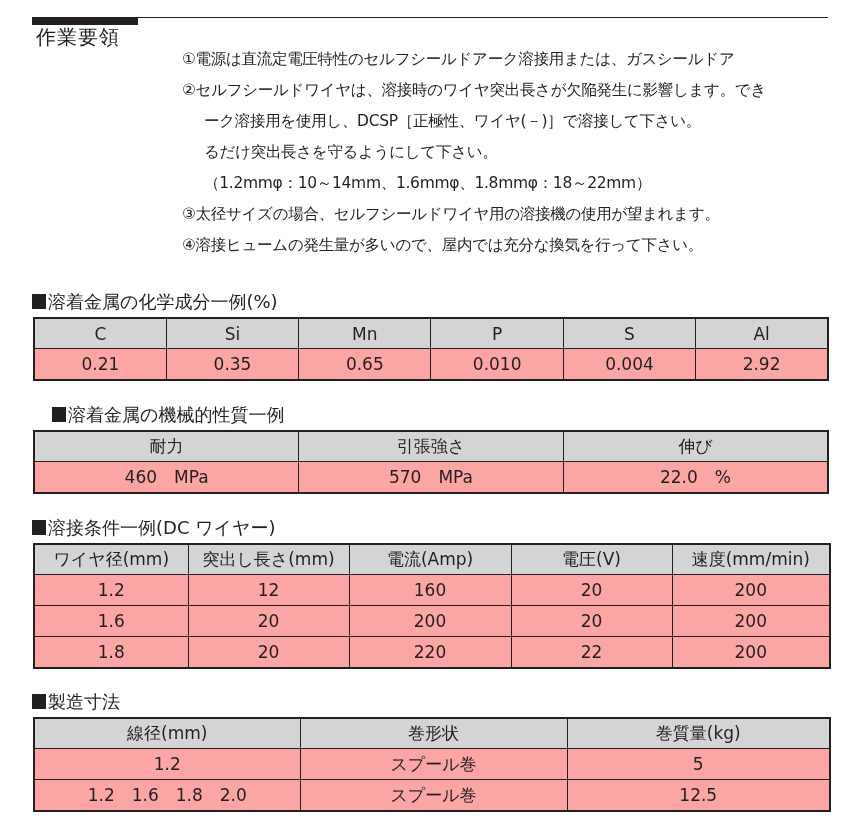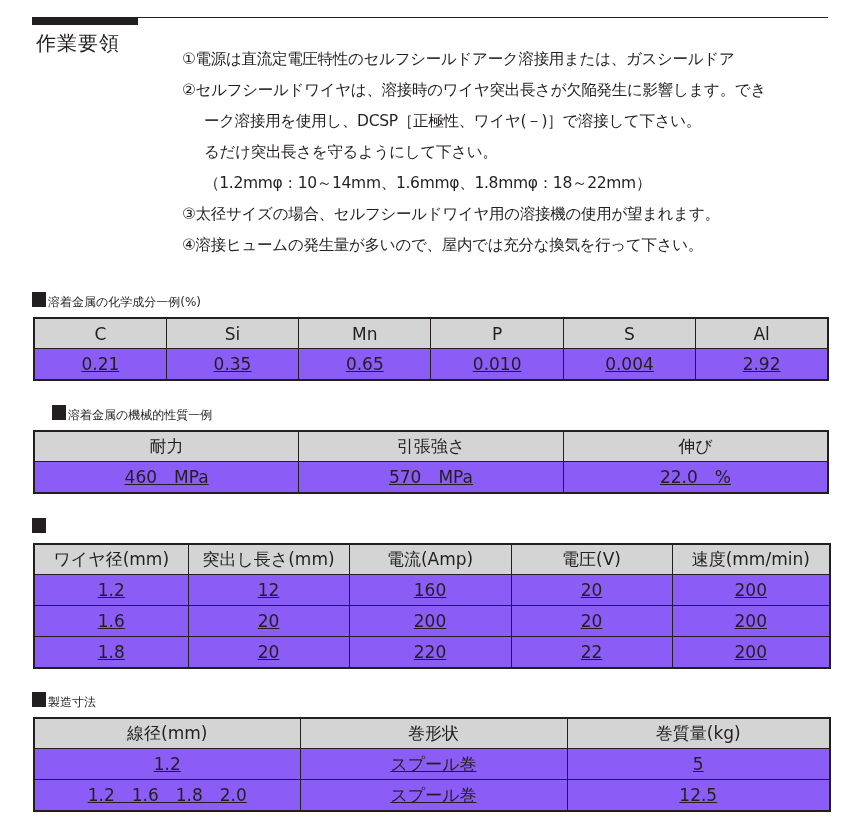--- a/index.html
+++ b/index.html
@@ -4,39 +4,39 @@
 <style>
   html, body { margin: 0; padding: 0; background: #ffffff; }
   body {
     width: 857px; height: 838px; position: relative; overflow: hidden;
     font-family: "DejaVu Sans", "Liberation Sans", sans-serif;
     color: #231f20;
   }
   .top-rule { position: absolute; left: 32px; top: 17px; width: 796px; height: 1px; background: #231f20; }
   .top-rule-bar { position: absolute; left: 32px; top: 17px; width: 106px; height: 8px; background: #231f20; }
 
-  .proc-title { position: absolute; left: 36px; top: 30px; font-size: 20px; letter-spacing: 1px; }
+  .proc-title { position: absolute; left: 36px; top: 24px; font-size: 20px; letter-spacing: 1px; }
   .proc-list { position: absolute; left: 166px; top: 28px; width: 680px; margin: 16px; padding: 0; list-style: none; }
   .proc-line { font-size: 15.5px; line-height: 31px; white-space: nowrap; letter-spacing: -0.3px; }
   .proc-line.indent { padding-left: 22px; }
 
-  .section-title { position: absolute; left: 32px; font-size: 12px; line-height: 22px; white-space: nowrap; }
+  .section-title { position: absolute; left: 32px; font-size: 18px; line-height: 22px; white-space: nowrap; }
   .section-title .sq { display: inline-block; width: 14px; height: 15px; background: #231f20; margin-right: 2px; vertical-align: -1px; }
 
   table.spec {
     position: absolute; left: 33px; width: 796px;
     border-collapse: collapse; border: 2.5px solid #231f20;
     table-layout: fixed;
   }
   table.spec th, table.spec td {
     border: 1px solid #231f20; text-align: center; padding: 0;
     font-weight: normal; font-size: 17px; white-space: nowrap;
   }
   table.spec th { background: #d4d4d4; height: 29px; }
-  table.spec td { background: #8b5cf6; height: 30px; text-decoration: underline; }
+  table.spec td { background: #fca5a5; height: 30px; }
 
   #chem { top: 317px; }
   #mech { top: 430px; }
   #weld { top: 543px; padding-left: 16px; }
   #dims { top: 717px; }
 </style>
 </head>
 <body>
 
 <div class="top-rule"></div>
@@ -89,21 +89,21 @@
   </tr>
   <tr>
     <td>460　MPa</td>
     <td>570　MPa</td>
     <td>22.0　%</td>
   </tr>
 </tbody>
   </table>
 
 <div class="section-title" style="top:517px;">
-  <span class="sq"></span>
+  <span class="sq"></span><span>溶接条件一例(DC ワイヤー)</span>
 </div>
 <table class="spec" id="weld">
   <colgroup>
     <col style="width:154px">
       <col style="width:161px">
       <col style="width:162px">
       <col style="width:161px">
       <col style="width:158px">
   </colgroup>
   <tbody>

